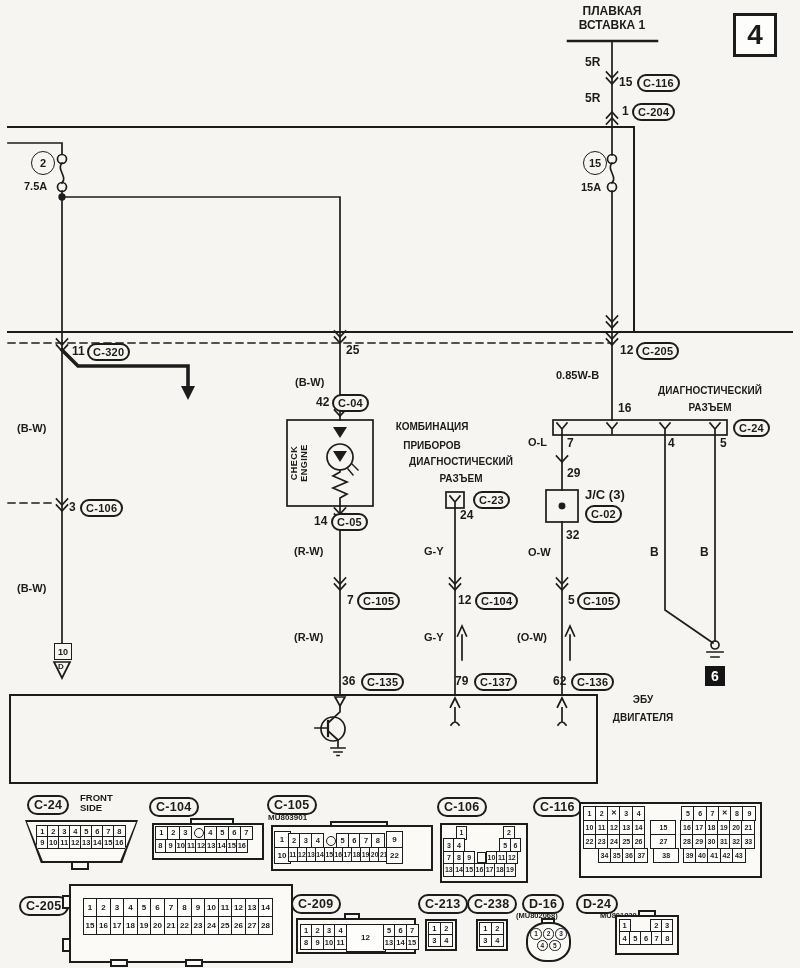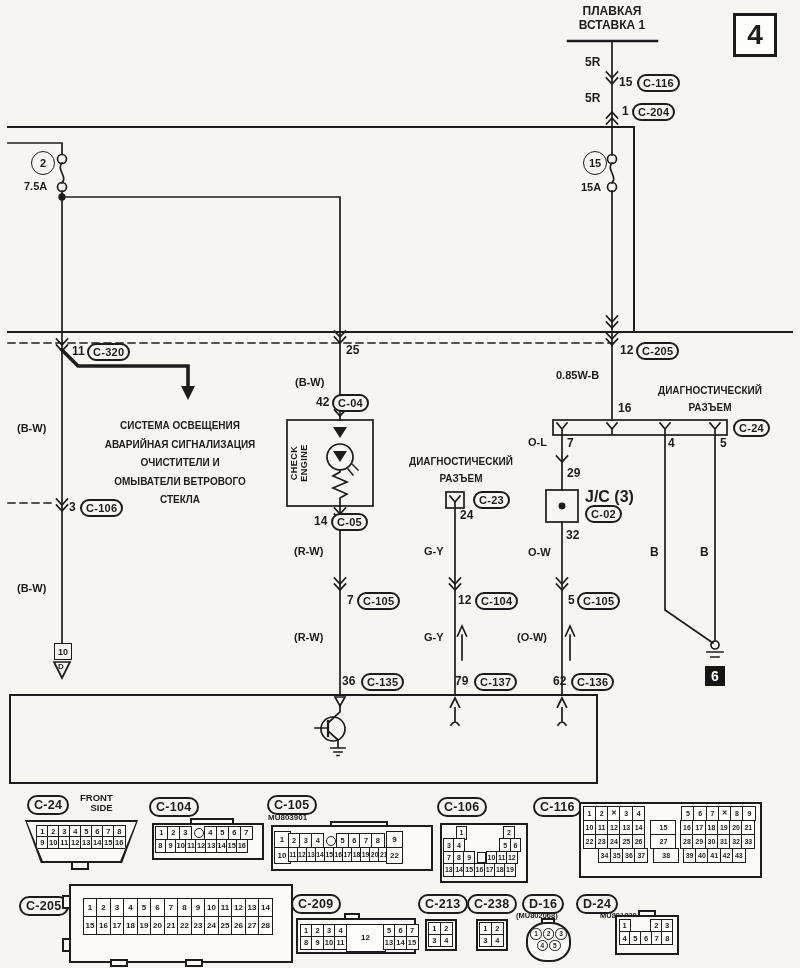--- a/index.html
+++ b/index.html
@@ -1,19 +1,19 @@
 <!DOCTYPE html>
 <html><head>
 <meta charset="utf-8">
 <style>
   html,body{margin:0;padding:0;background:#f6f5f1;}
   #root{position:relative;width:800px;height:968px;background:#f6f5f1;overflow:hidden;
         font-family:"Liberation Sans", sans-serif;color:#1c1c1c;}
   svg{position:absolute;left:0;top:0;}
-  .t{position:absolute;font-weight:bold;color:#1c1c1c;white-space:pre-line;line-height:1.15;text-align:right;}.s11{font-size:11px}.s12{font-size:12px}.s13{font-size:10px}
+  .t{position:absolute;font-weight:bold;color:#1c1c1c;white-space:pre-line;line-height:1.15;}.s11{font-size:11px}.s12{font-size:12px}.s13{font-size:10px}
   .ctr{text-align:center}
   .stadium{position:absolute;border:2px solid #1c1c1c;border-radius:9px;padding:0 4px;
            font-weight:bold;font-size:11px;line-height:14px;letter-spacing:.3px;background:#f6f5f1;}
   .stadium-lg{position:absolute;border:2.2px solid #1c1c1c;border-radius:10px;padding:0 5px;
            font-weight:bold;font-size:12.5px;line-height:16px;letter-spacing:.3px;background:#f6f5f1;}
   .circ{position:absolute;width:22px;height:22px;border:1.8px solid #1c1c1c;border-radius:50%;
         font-weight:bold;font-size:11px;display:flex;align-items:center;justify-content:center;background:#f6f5f1;}
   .sheetbox{position:absolute;width:38px;height:38px;border:3px solid #1c1c1c;background:#fdfdfb;
         font-weight:bold;font-size:28px;display:flex;align-items:center;justify-content:center;}
   .blackbox{position:absolute;width:20px;height:20px;background:#141414;color:#fff;
@@ -232,32 +232,29 @@
   <div class="t s11" style="left:581px;top:181px">15A</div>
 
   <div class="t s12" style="left:72px;top:345px">11</div>
   <div class="stadium" style="left:87px;top:343px">C-320</div>
   <div class="t s11" style="left:17px;top:422px">(B-W)</div>
   <div class="t s12" style="left:69px;top:501px">3</div>
   <div class="stadium" style="left:80px;top:499px">C-106</div>
   <div class="t s11" style="left:17px;top:582px">(B-W)</div>
   <div class="refbox" style="left:54px;top:643px">10</div>
   <div class="t" style="left:58px;top:662px;font-size:8px">D</div>
-  <div class="t s13 ctr" style="left:76px;top:417px;width:208px;line-height:18.5px">СИСТЕМА ОСВЕЩЕНИЯ
-АВАРИЙНАЯ СИГНАЛИЗАЦИЯ
-ОЧИСТИТЕЛИ И
-ОМЫВАТЕЛИ ВЕТРОВОГО
-СТЕКЛА</div>
 
   <div class="t s12" style="left:346px;top:344px">25</div>
   <div class="t s11" style="left:295px;top:376px">(B-W)</div>
   <div class="t s12" style="left:316px;top:396px">42</div>
   <div class="stadium" style="left:332px;top:394px">C-04</div>
   <div class="t ctr rot" style="left:262px;top:452px;width:76px;height:22px;font-size:9px;line-height:10px;letter-spacing:.5px">CHECK
 ENGINE</div>
+  <div class="t s13 ctr" style="left:378px;top:417px;width:108px;line-height:19px">КОМБИНАЦИЯ
+ПРИБОРОВ</div>
   <div class="t s12" style="left:314px;top:515px">14</div>
   <div class="stadium" style="left:331px;top:513px">C-05</div>
   <div class="t s11" style="left:294px;top:545px">(R-W)</div>
   <div class="t s12" style="left:347px;top:594px">7</div>
   <div class="stadium" style="left:357px;top:592px">C-105</div>
   <div class="t s11" style="left:294px;top:631px">(R-W)</div>
   <div class="t s12" style="left:342px;top:675px">36</div>
   <div class="stadium" style="left:361px;top:673px">C-135</div>
 
   <div class="t s13 ctr" style="left:388px;top:453px;width:146px;line-height:17px">ДИАГНОСТИЧЕСКИЙ
@@ -276,32 +273,34 @@
   <div class="t s11" style="left:556px;top:369px">0.85W-B</div>
   <div class="t s13 ctr" style="left:632px;top:382px;width:156px;line-height:17px">ДИАГНОСТИЧЕСКИЙ
 РАЗЪЕМ</div>
   <div class="t s12" style="left:618px;top:402px">16</div>
   <div class="stadium" style="left:733px;top:419px">C-24</div>
   <div class="t s12" style="left:567px;top:437px">7</div>
   <div class="t s12" style="left:668px;top:437px">4</div>
   <div class="t s12" style="left:720px;top:437px">5</div>
   <div class="t s11" style="left:528px;top:436px">O-L</div>
   <div class="t s12" style="left:567px;top:467px">29</div>
-  <div class="t" style="left:585px;top:488px;font-size:16px">J/C (3)</div>
+  <div class="t" style="left:585px;top:488px;font-size:13px">J/C (3)</div>
   <div class="stadium" style="left:585px;top:505px">C-02</div>
   <div class="t s12" style="left:566px;top:529px">32</div>
   <div class="t s11" style="left:528px;top:546px">O-W</div>
   <div class="t s12" style="left:568px;top:594px">5</div>
   <div class="stadium" style="left:577px;top:592px">C-105</div>
   <div class="t s11" style="left:517px;top:631px">(O-W)</div>
   <div class="t s12" style="left:553px;top:675px">62</div>
   <div class="stadium" style="left:571px;top:673px">C-136</div>
   <div class="t s12" style="left:650px;top:546px">B</div>
   <div class="t s12" style="left:700px;top:546px">B</div>
   <div class="blackbox" style="left:705px;top:666px">6</div>
+  <div class="t s13 ctr" style="left:597px;top:691px;width:92px;line-height:18px">ЭБУ
+ДВИГАТЕЛЯ</div>
 
   <div class="stadium-lg" style="left:27px;top:795px">C-24</div>
   <div class="t" style="left:80px;top:793px;font-size:9.5px;line-height:10px">FRONT
 SIDE</div>
   <div class="c24o">
       <div class="c24i">
     <div class="prow r1">
           <span class="cell">1</span>
           <span class="cell">2</span>
           <span class="cell">3</span>

